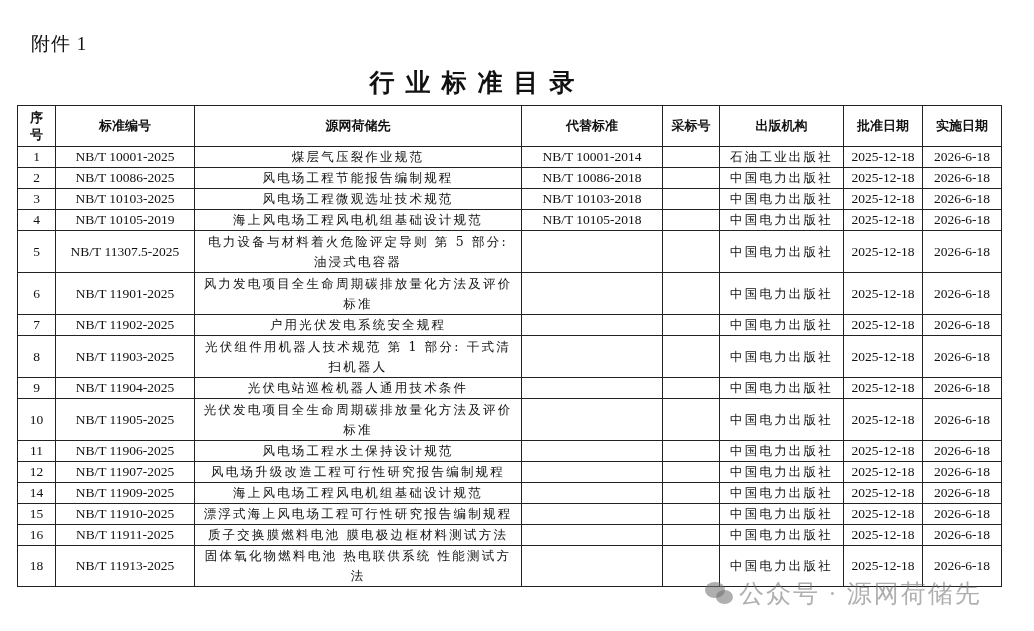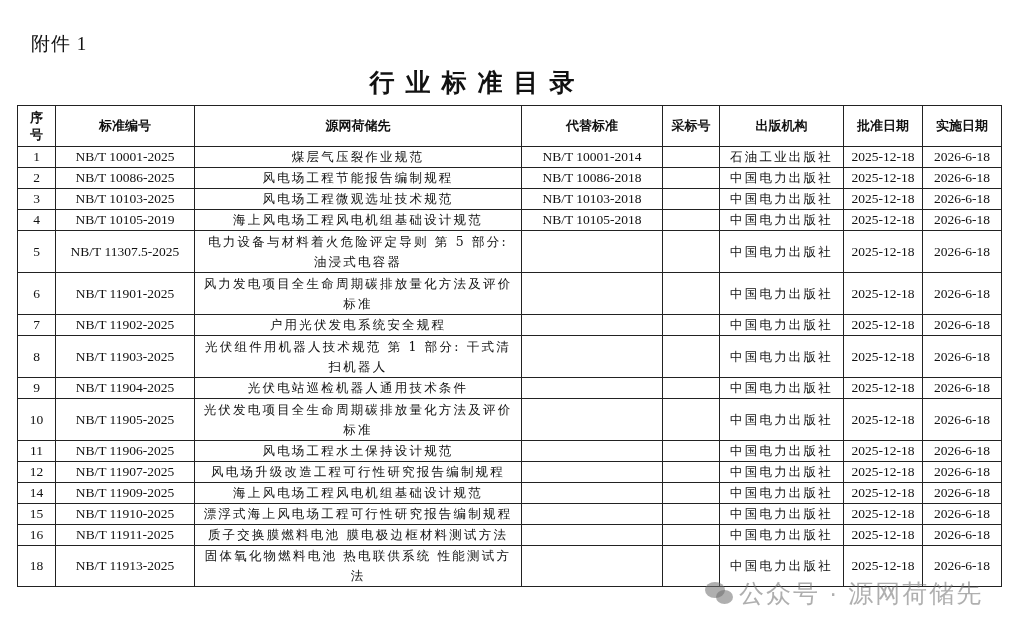--- a/index.html
+++ b/index.html
@@ -11,21 +11,21 @@
   table { position: absolute; left: 17px; top: 105px; border-collapse: collapse; table-layout: fixed; }
   td, th { border: 1.3px solid #222; padding: 0; text-align: center; vertical-align: middle;
            font-size: 13.5px; line-height: 20px; overflow: hidden; }
   th { font-weight: bold; font-size: 13px; height: 40px; font-family: "DejaVu Sans", sans-serif; }
   th.seq { line-height: 17px; }
   td.name, td.pub { letter-spacing: 2.2px; font-family: "DejaVu Serif", serif; font-size: 12.5px; }
   td.name { padding: 0 8px; margin-left: 16px; }
   tr.r1 td { height: 20px; }
   tr.r2 td { height: 41px; }
   .wm { position: absolute; left: 705px; top: 577px; font-size: 25px; color: rgba(110,110,110,0.55);
-        font-family: Liberation Sans, sans-serif; letter-spacing: 2px; white-space: nowrap; pointer-events: none; }
+        font-family: Liberation Serif, serif; letter-spacing: 2px; white-space: nowrap; pointer-events: none; }
   .wm .icon { display: inline-block; width: 30px; height: 24px; position: relative; vertical-align: -4px; margin-right: 4px; }
   .wm .icon::before { content: ""; position: absolute; left: 0; top: 0; width: 20px; height: 16px; border-radius: 50%; background: rgba(110,110,110,0.55); }
   .wm .icon::after { content: ""; position: absolute; left: 11px; top: 8px; width: 17px; height: 14px; border-radius: 50%; background: rgba(110,110,110,0.55); }
 </style>
 </head>
 <body>
 
 <div class="attach">附件 1</div>
 <div class="title">行业标准目录</div>
 

